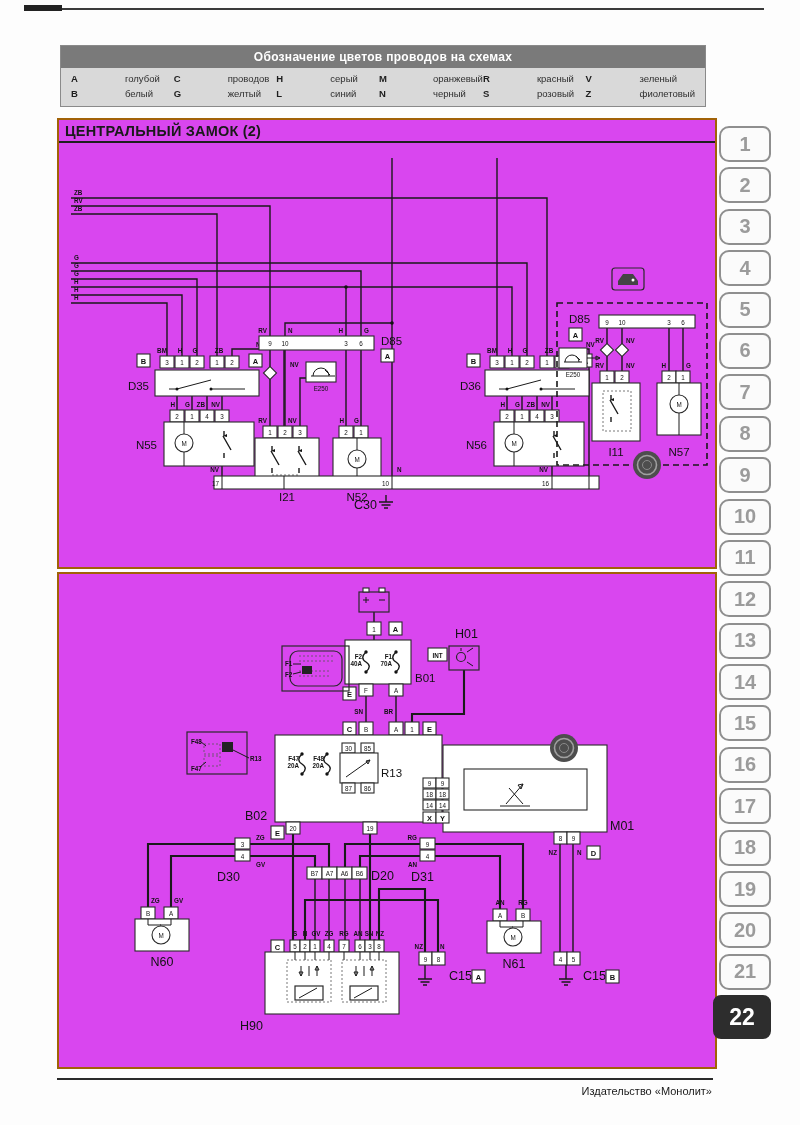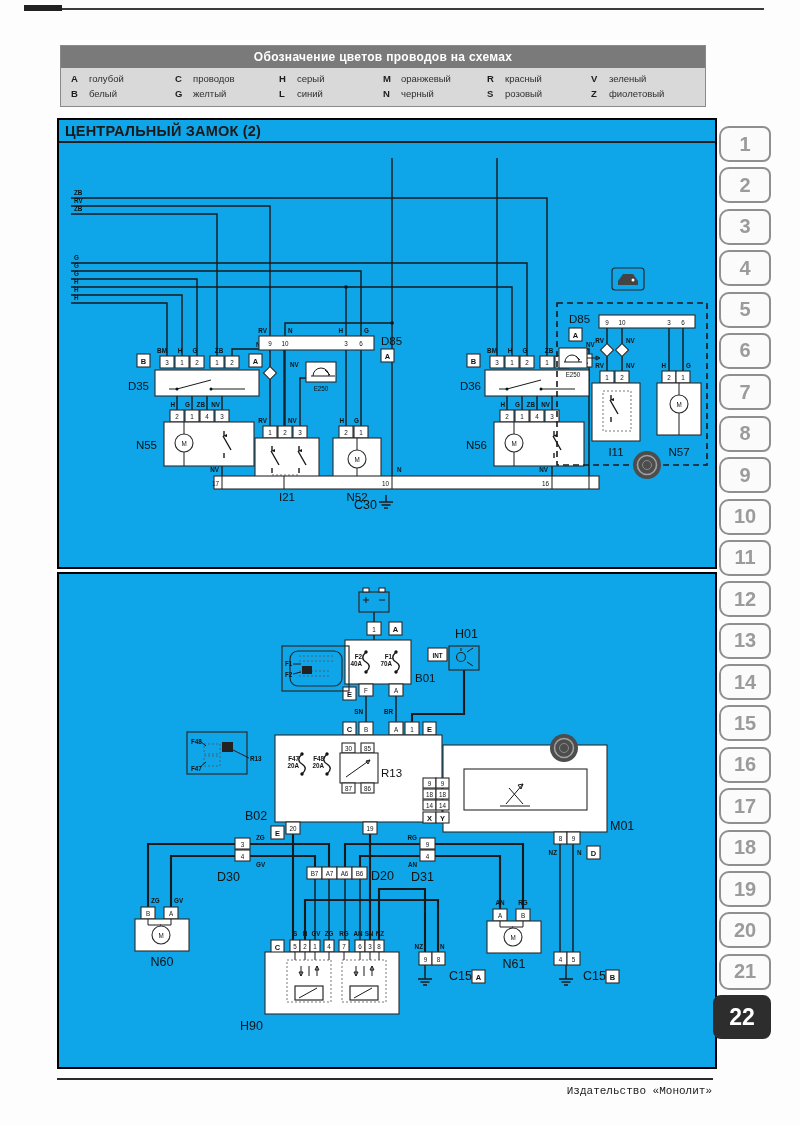--- a/index.html
+++ b/index.html
@@ -8,37 +8,37 @@
   .scanline{position:absolute;left:24px;top:8px;width:740px;height:2px;background:#3a3a3a;}
   .scanblob{position:absolute;left:24px;top:5px;width:38px;height:6px;background:#222;}
   
   .legend{position:absolute;left:60px;top:45px;width:644px;border:1px solid #8a8a8a;}
   .legend .hd{background:#7a7a7a;color:#fff;text-align:center;font-size:12px;
               font-weight:bold;padding:4px 0;letter-spacing:.3px;}
   .legend .bd{background:#d9d9d9;display:grid;grid-template-columns:repeat(6,1fr);
               padding:4px 10px 6px 10px;row-gap:2px;}
   .lcell{display:flex;gap:8px;font-size:9.5px;line-height:13px;}
   .lc{font-weight:bold;width:10px;color:#1d1d1d;}
-  .ln{color:#2e2e2e;}
+  .ln{color:#2e2e2e;margin-left:36px;}
   
-  .sec{position:absolute;left:57px;width:656px;border:2px solid #000000;background:#0ea5e9;}
+  .sec{position:absolute;left:57px;width:656px;border:2px solid #a16207;background:#d946ef;}
   .sec .ttl{font-size:14.5px;font-weight:bold;padding:3px 8px 2px 6px;
             border-bottom:2px solid #1f1f1f;letter-spacing:.2px;}
   .sec1{top:118px;height:447px;}
   .sec2{top:572px;height:493px;}
   
   .tabs{position:absolute;left:719px;top:126px;width:52px;}
   .tab{height:36px;margin-bottom:5.4px;border:2px solid #8f8f8f;border-radius:10px 8px 8px 10px;
        display:flex;align-items:center;justify-content:center;
        font-size:20px;font-weight:bold;color:#9b9b9b;background:#fbfbfb;box-sizing:border-box;}
   .tab.active{background:#2d2d2d;color:#fff;border-color:#2d2d2d;height:44px;
        margin-left:-6px;width:58px;font-size:23px;border-radius:8px;}
   
   .footline{position:absolute;left:57px;top:1078px;width:656px;border-top:2px solid #2a2a2a;}
-  .foot{position:absolute;right:88px;top:1085px;font-size:11px;color:#1a1a1a;font-family:Liberation Mono, monospace;}
+  .foot{position:absolute;right:88px;top:1085px;font-size:11px;color:#1a1a1a;}
   
   svg text{fill:#121212;font-family:"Liberation Sans",sans-serif;}
   .w{stroke:#1a1a1a;stroke-width:1.4;fill:none;}
   .w2{stroke:#1a1a1a;stroke-width:2.1;fill:none;}
   .wt{stroke:#1a1a1a;stroke-width:1;fill:none;}
   .dsh{stroke:#1a1a1a;stroke-width:1.6;fill:none;stroke-dasharray:6 4;}
   .dt{stroke:#555;stroke-width:.8;fill:none;stroke-dasharray:2 2;}
   .bx{fill:#fff;stroke:#2a2a2a;stroke-width:1.1;}
   .bxn{fill:none;stroke:#2a2a2a;stroke-width:1.2;}
   .tl{font-size:11.5px;}

